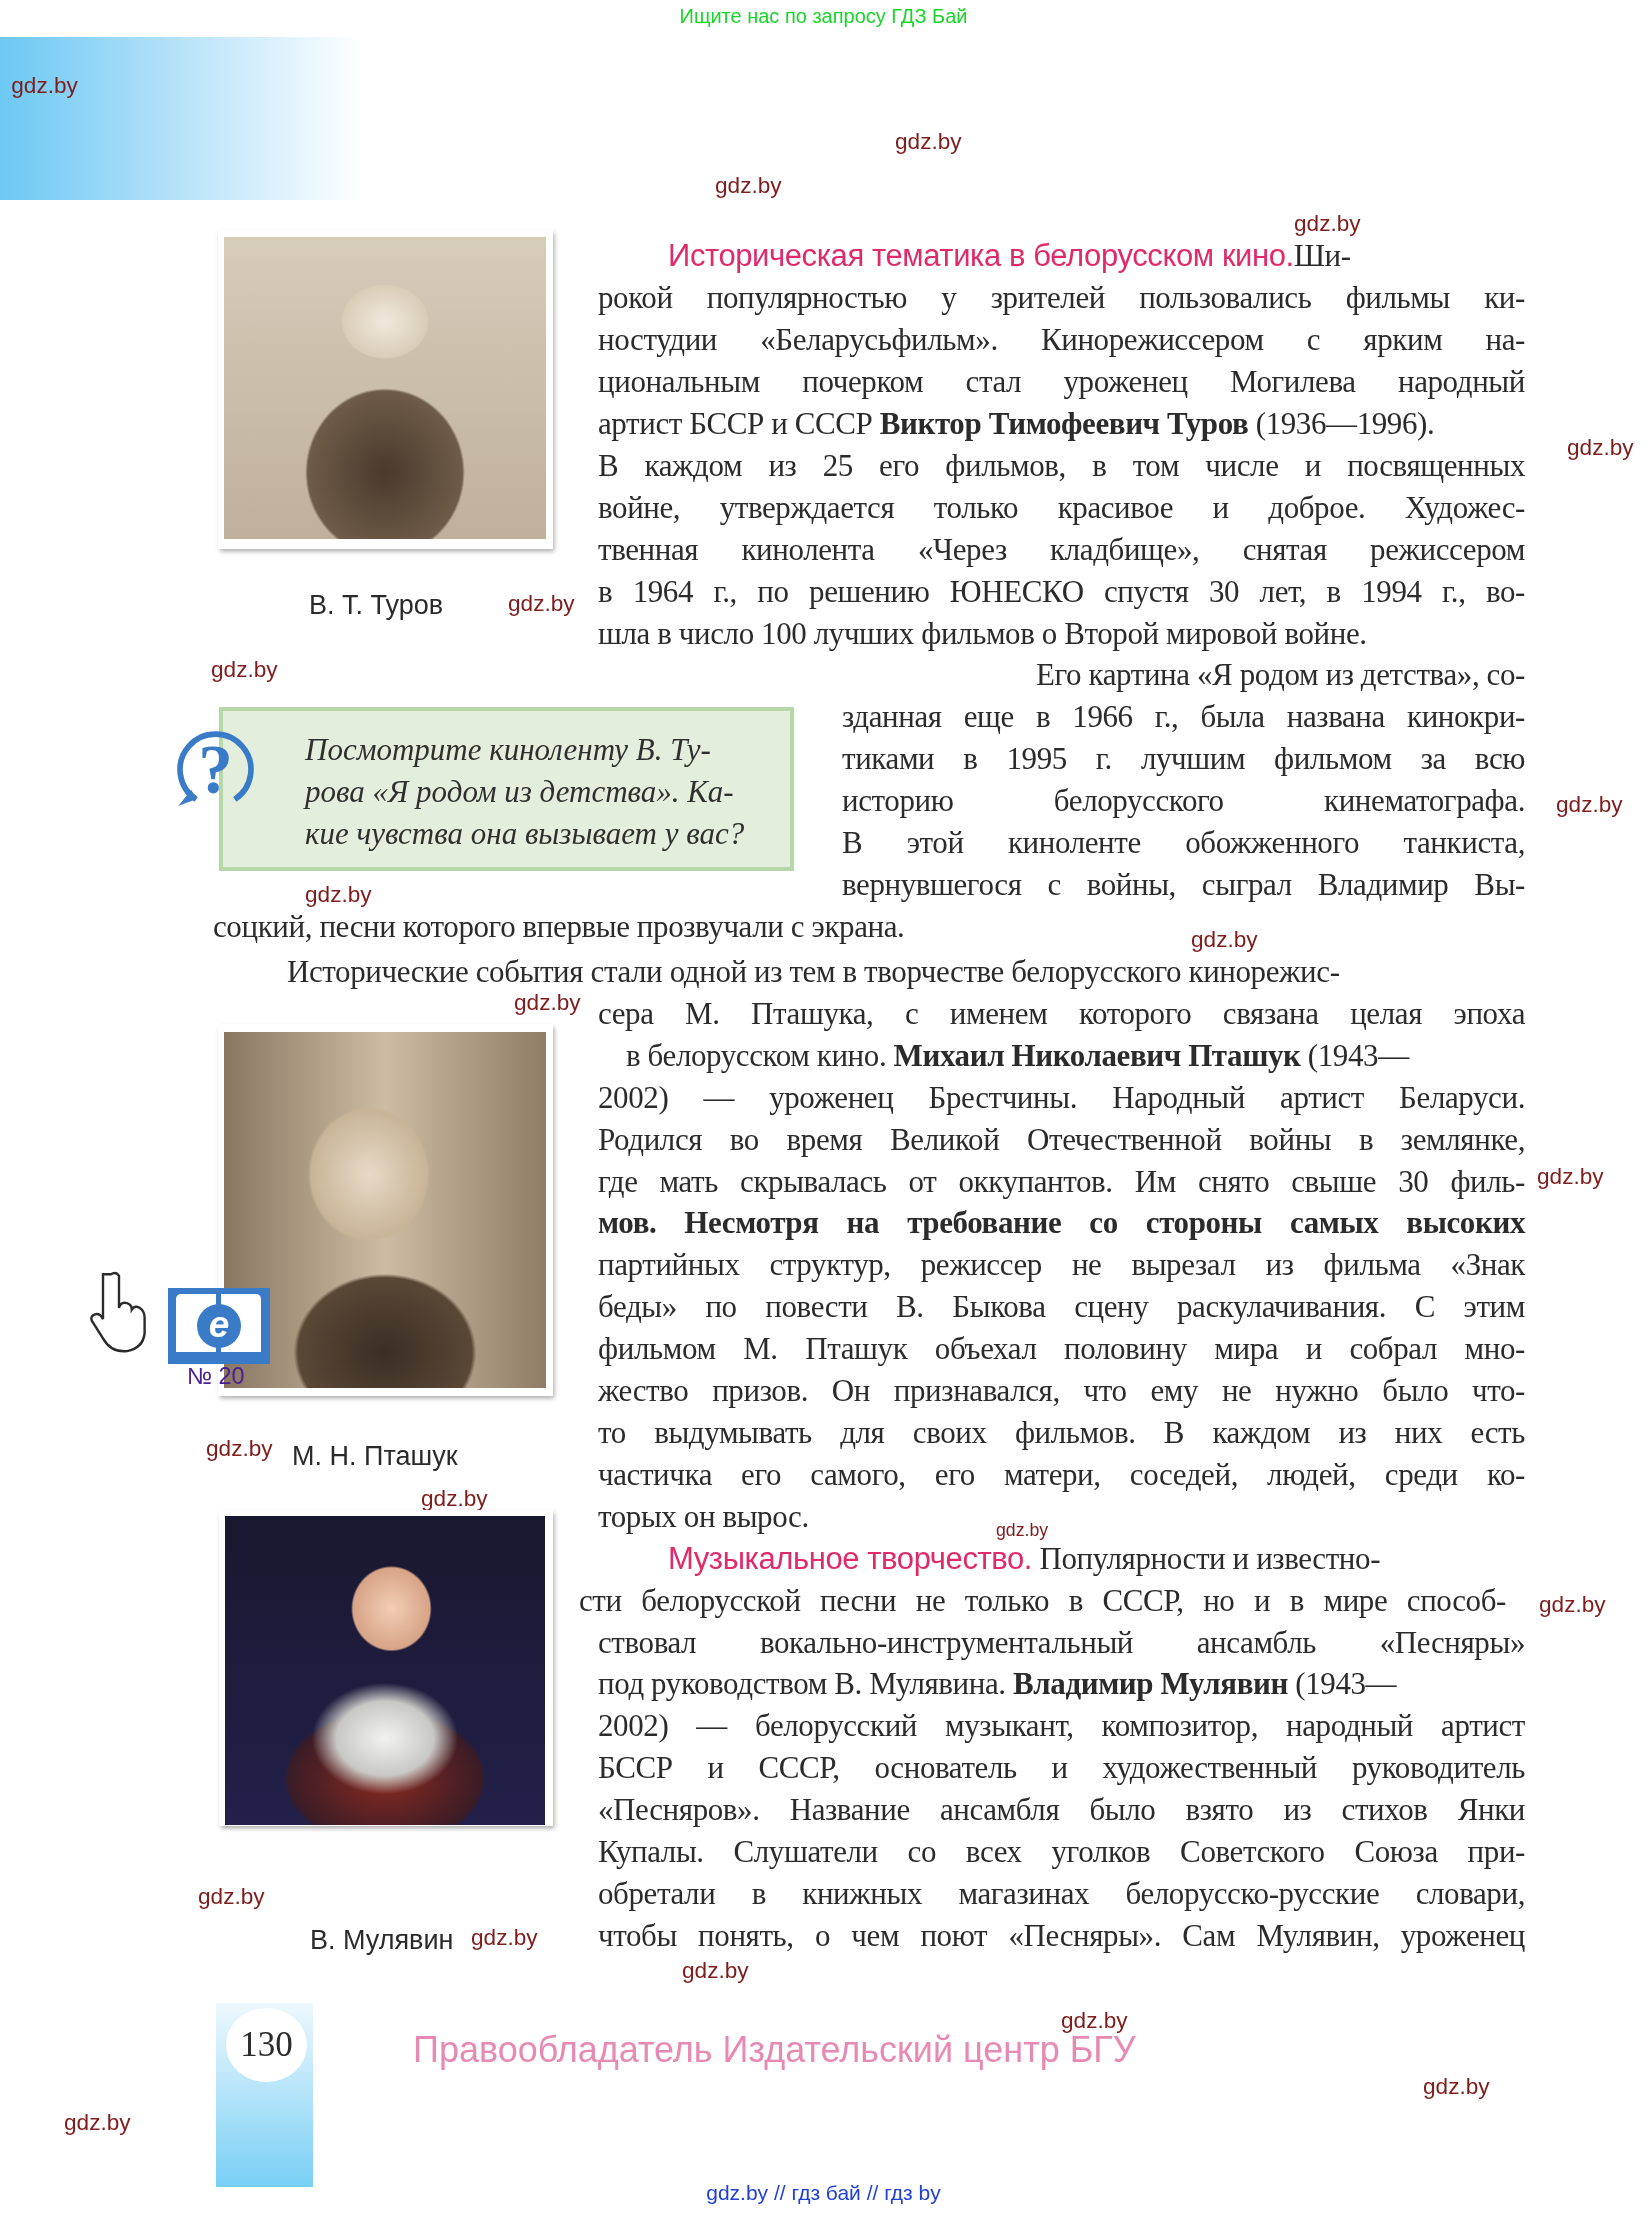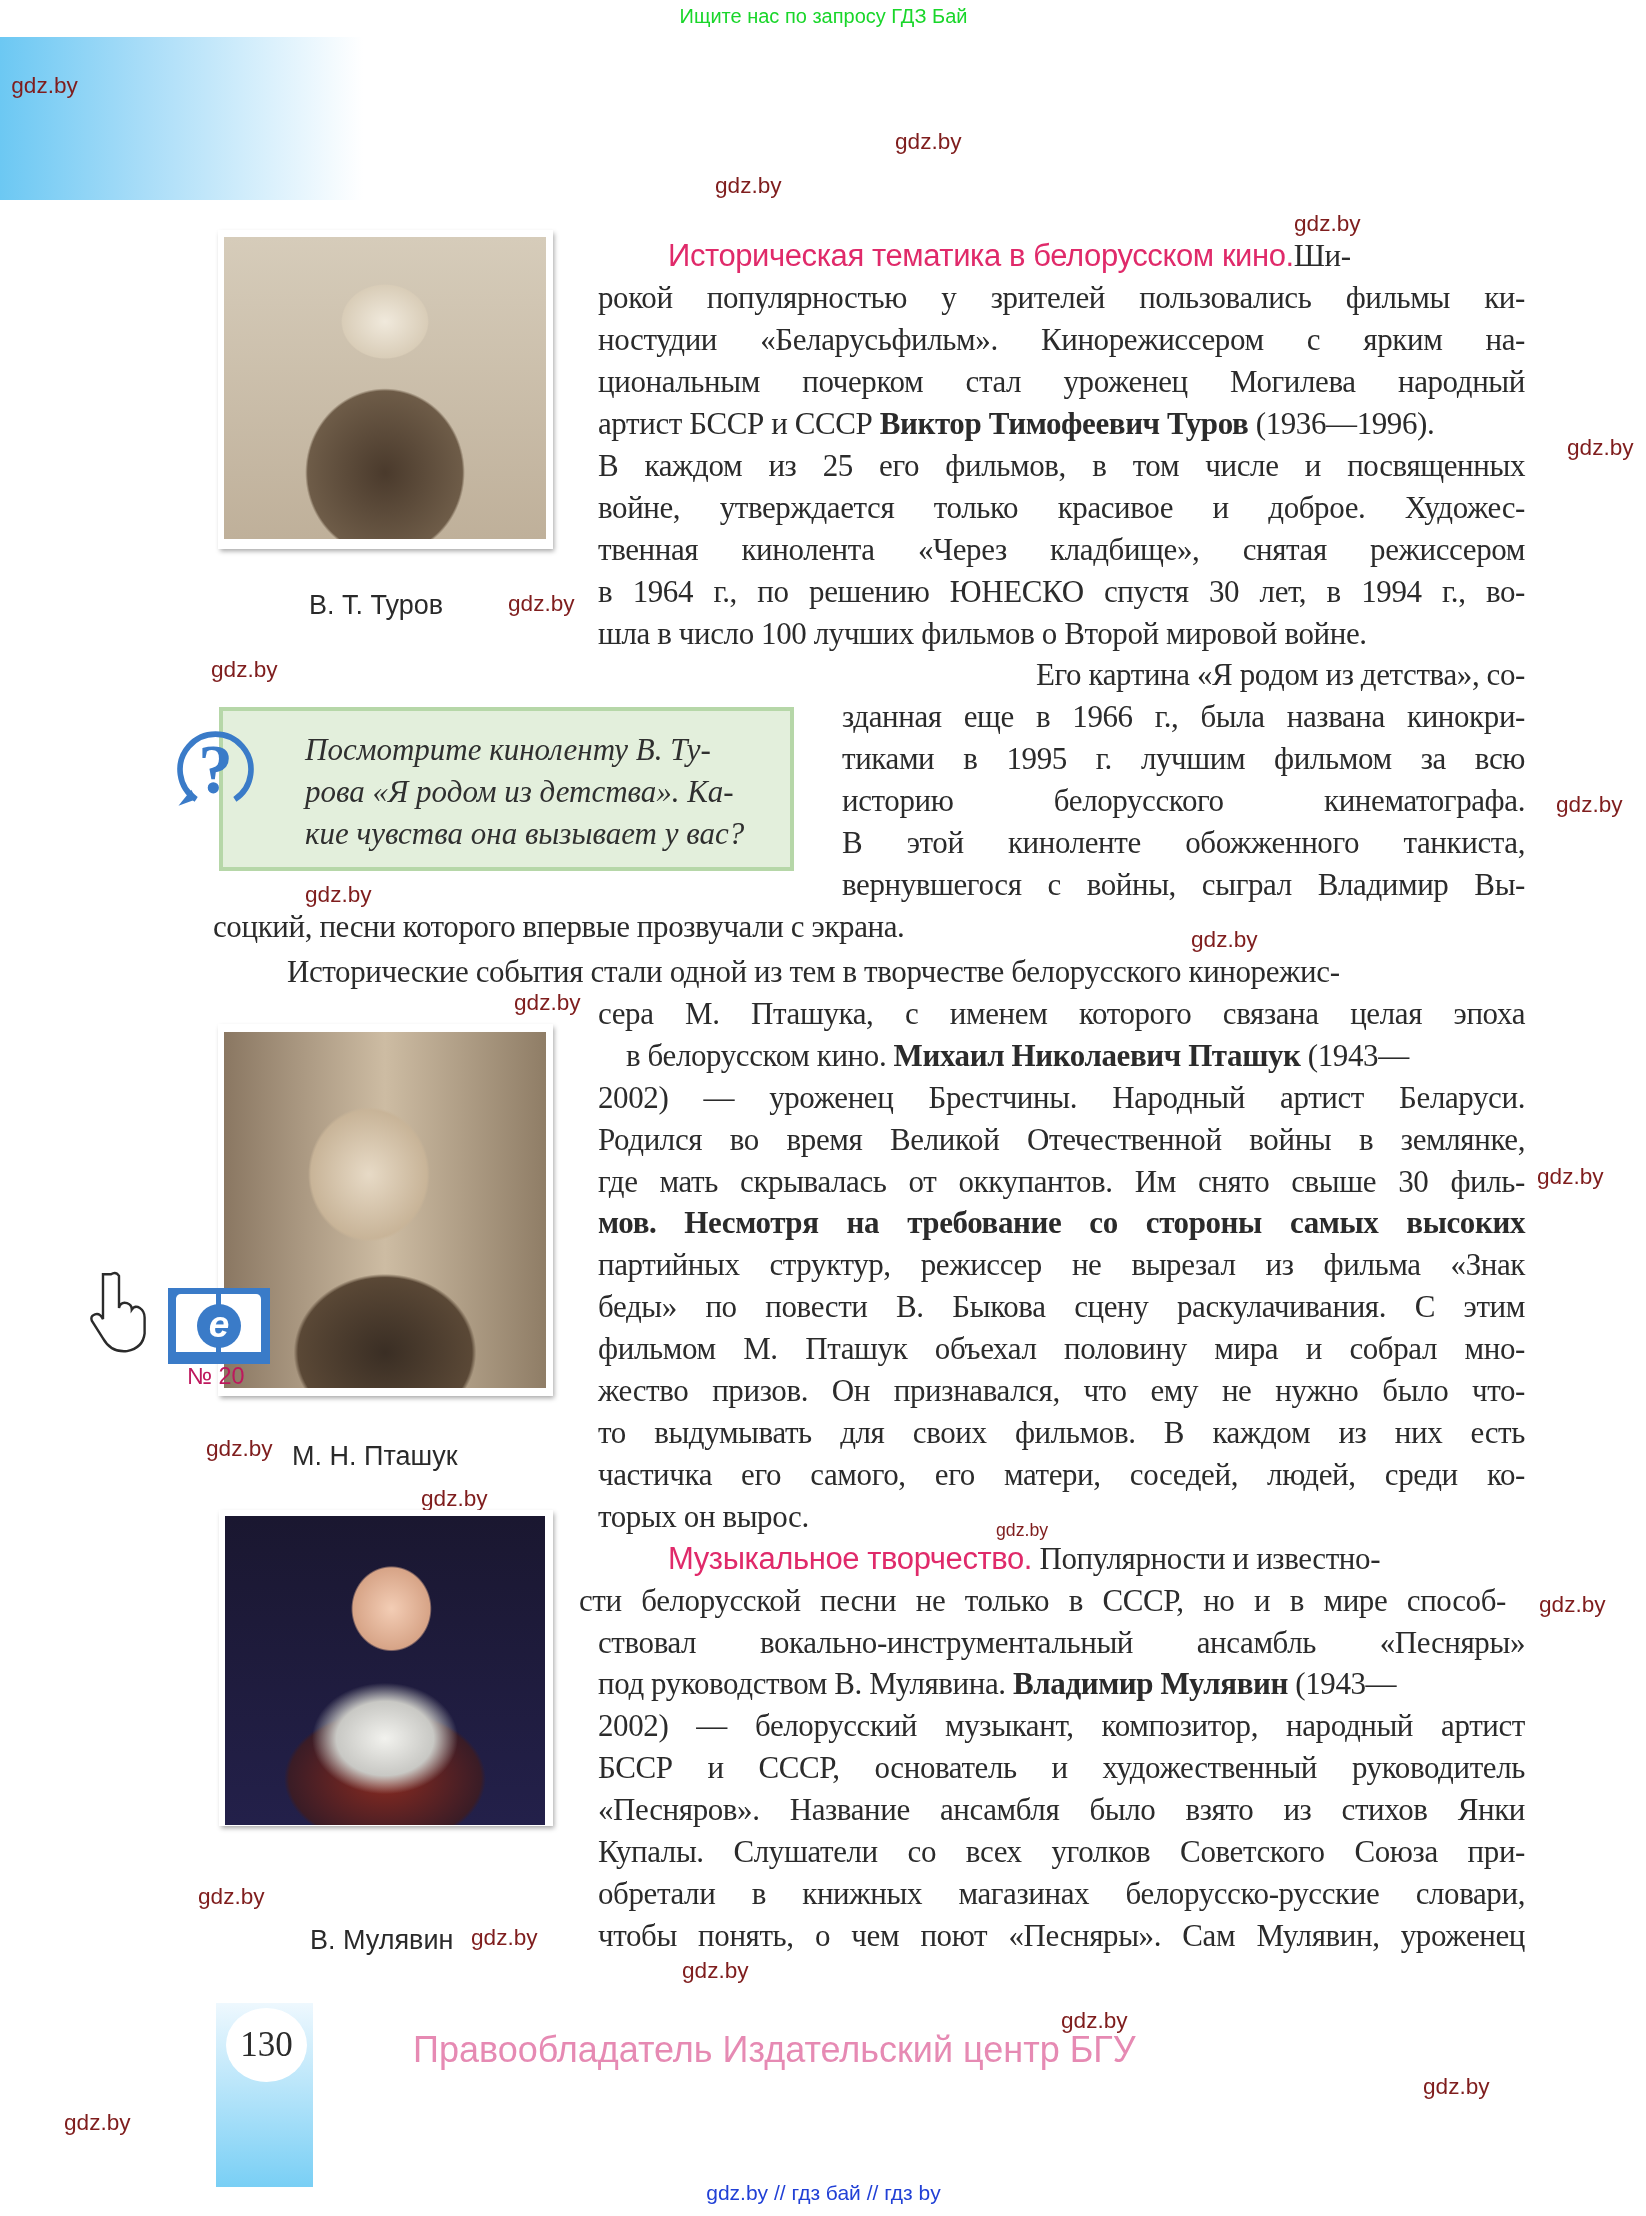--- a/index.html
+++ b/index.html
@@ -128,21 +128,21 @@
 </div>
 
 <svg class="abs" style="left:87px;top:1269px;" width="64" height="85" viewBox="0 0 80 105">
   <path d="M30 6 q6-4 10 2 v40 q2-8 10-6 q6 2 6 8 q4-6 10-2 q6 4 6 12 v20 q-2 18 -22 22 q-20 2 -30 -16 l-14 -22 q-2 -6 4 -8 q6 -2 10 6 v-56 z" fill="#fff" stroke="#2b2b2b" stroke-width="3"></path>
 </svg>
 <div class="abs" style="left:168px;top:1288px;width:102px;height:76px;background:#3a7bc8;">
   <div style="position:absolute;left:8px;top:6.4px;width:40px;height:58px;background:#fff;border-radius:4.8px 0 0 0;"></div>
   <div style="position:absolute;left:53px;top:6.4px;width:40px;height:58px;background:#fff;border-radius:0 4.8px 0 0;"></div>
   <div style="position:absolute;left:29px;top:16px;width:44px;height:44px;border-radius:50%;background:#3a7bc8;color:#fff;font-family:'Liberation Sans',sans-serif;font-weight:bold;font-size:37px;line-height:42px;text-align:center;font-style:italic;">e</div>
 </div>
-<div class="abs" style="left:187px;top:1363px;font-family:'Liberation Sans',sans-serif;font-size:23.4px;color:#be185d;">№ 20</div>
+<div class="abs" style="left:187px;top:1363px;font-family:'Liberation Sans',sans-serif;font-size:23.4px;color:#4c1d95;">№ 20</div>
 <div class="abs caption" style="left:292px;top:1441px;">М. Н. Пташук</div>
 
 <div class="abs photo-frame" style="left:219px;top:1510px;width:334px;height:316px;">
   <div class="photo-color" style="position:absolute;left:6.4px;top:6.4px;width:320px;height:309px;"></div>
 </div>
 <div class="abs caption" style="left:310px;top:1925px;">В. Мулявин</div>
 
 <div class="abs line" style="left:598px;top:1538px;width:927px;">
   <span style="display:inline-block;width:70px;"></span><span class="heading">Музыкальное творчество.</span><span> Популярности и известно-</span>
 </div>

